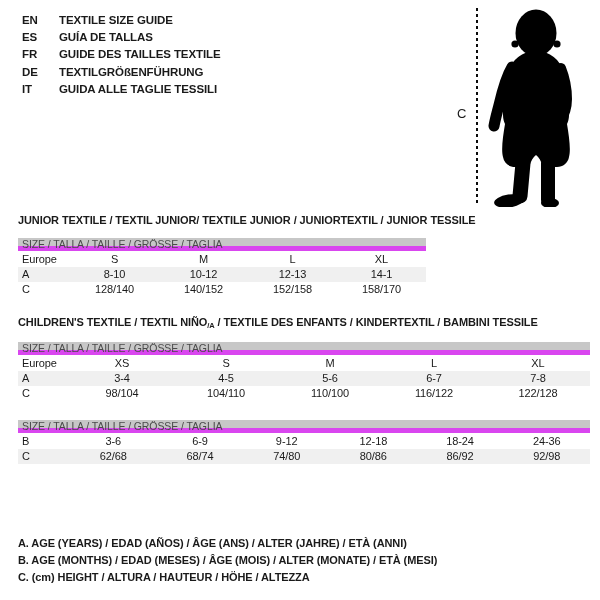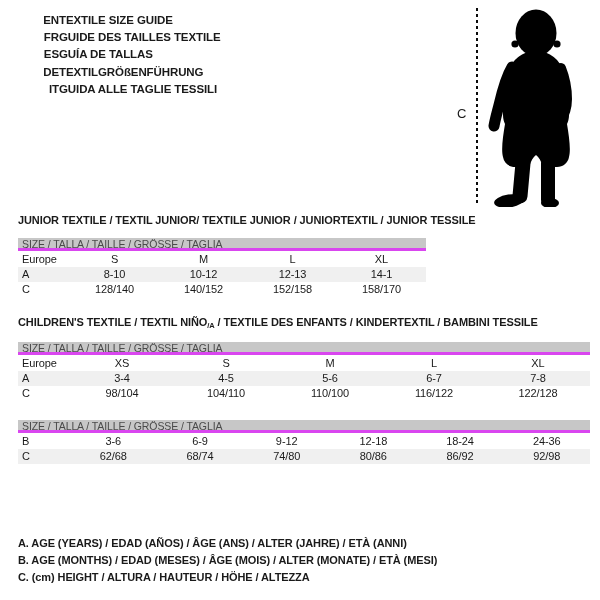--- a/index.html
+++ b/index.html
@@ -10,39 +10,39 @@
     color:var(--text, #1a1a1a);
     position:relative;
     overflow:hidden;
     -webkit-font-smoothing:antialiased;
   }
   .canvas { position:absolute; inset:0; width:600px; height:600px; }
 
   
   .language-list { position:absolute; left:22px; top:12px; }
   .lang-row { display:flex; font-weight:bold; font-size:11.5px; line-height:17.2px; letter-spacing:-0.1px; }
-  .lang-code { width:37px; flex:0 0 37px;text-align:right; }
+  .lang-code { width:37px; flex:0 0 37px; }
 
   
   .height-line {
     position:absolute; left:476px; top:8px; width:2px; height:198px;
     background:repeating-linear-gradient(to bottom, #0b0b0b 0 3px, transparent 3px 6px);
   }
   .height-label { position:absolute; left:457px; top:106px; font-size:13px; font-weight:normal; }
   .baby-figure { position:absolute; left:486px; top:5px; width:100px; height:202px; }
 
   
   .sections { position:absolute; left:18px; top:214px; width:572px; }
   .section { margin-bottom:19px; }
   .section-title { font-weight:bold; font-size:11px; line-height:13.5px; letter-spacing:-0.1px; margin-bottom:10px; }
   .section-title .ss { font-size:7.5px; vertical-align:-2px; }
   .size-bar {
     background:var(--bar-bg, #c7c7c7);
     color:var(--bar-text, #4a4a4a);
-    border-bottom:3px solid #d946ef;
+    border-bottom:5px solid #d946ef;
     height:13px; line-height:13px;
     font-size:10.5px; letter-spacing:-0.1px;
     padding-left:4px;
     margin-bottom:1px;
     box-sizing:border-box;
   }
   .tbl { width:100%; }
   .trow { display:flex; height:15px; line-height:15px; font-size:11px; letter-spacing:-0.1px; }
   .trow.shaded { background:var(--shade, #f0f0f0); }
   .trow .lbl { flex:0 0 52px; width:52px; padding-left:4px; box-sizing:border-box; }
@@ -57,26 +57,26 @@
 <body style="--bar-bg: #c7c7c7; --bar-text: #4a4a4a; --shade: #f0f0f0; --text: #1a1a1a;">
 
 <div class="canvas">
 
   <div class="language-list">
       <div class="lang-row">
         <span class="lang-code">EN</span>
         <span class="lang-title">TEXTILE SIZE GUIDE</span>
       </div>
       <div class="lang-row">
+        <span class="lang-code">ES</span>
+        <span class="lang-title">GUÍA DE TALLAS</span>
+      </div>
+      <div class="lang-row">
         <span class="lang-code">FR</span>
         <span class="lang-title">GUIDE DES TAILLES TEXTILE</span>
-      </div>
-      <div class="lang-row">
-        <span class="lang-code">ES</span>
-        <span class="lang-title">GUÍA DE TALLAS</span>
       </div>
       <div class="lang-row">
         <span class="lang-code">DE</span>
         <span class="lang-title">TEXTILGRÖßENFÜHRUNG</span>
       </div>
       <div class="lang-row">
         <span class="lang-code">IT</span>
         <span class="lang-title">GUIDA ALLE TAGLIE TESSILI</span>
       </div>
     </div>

